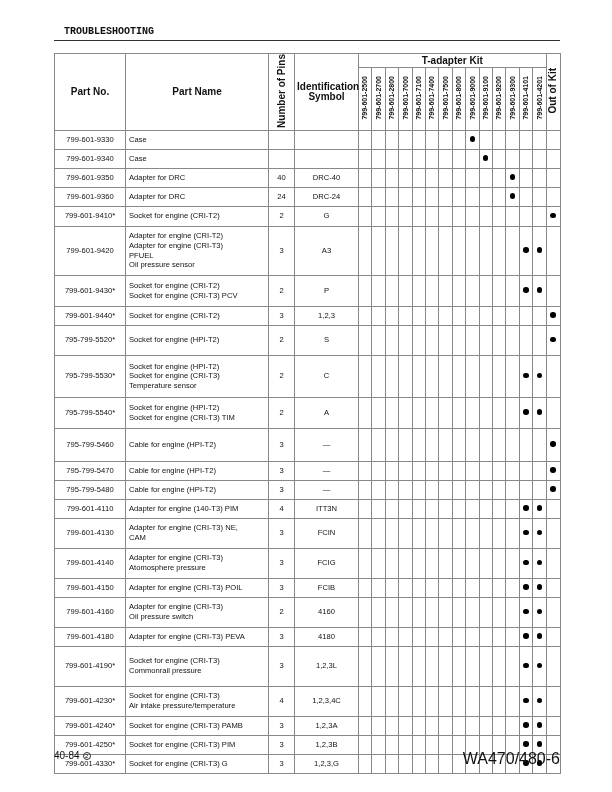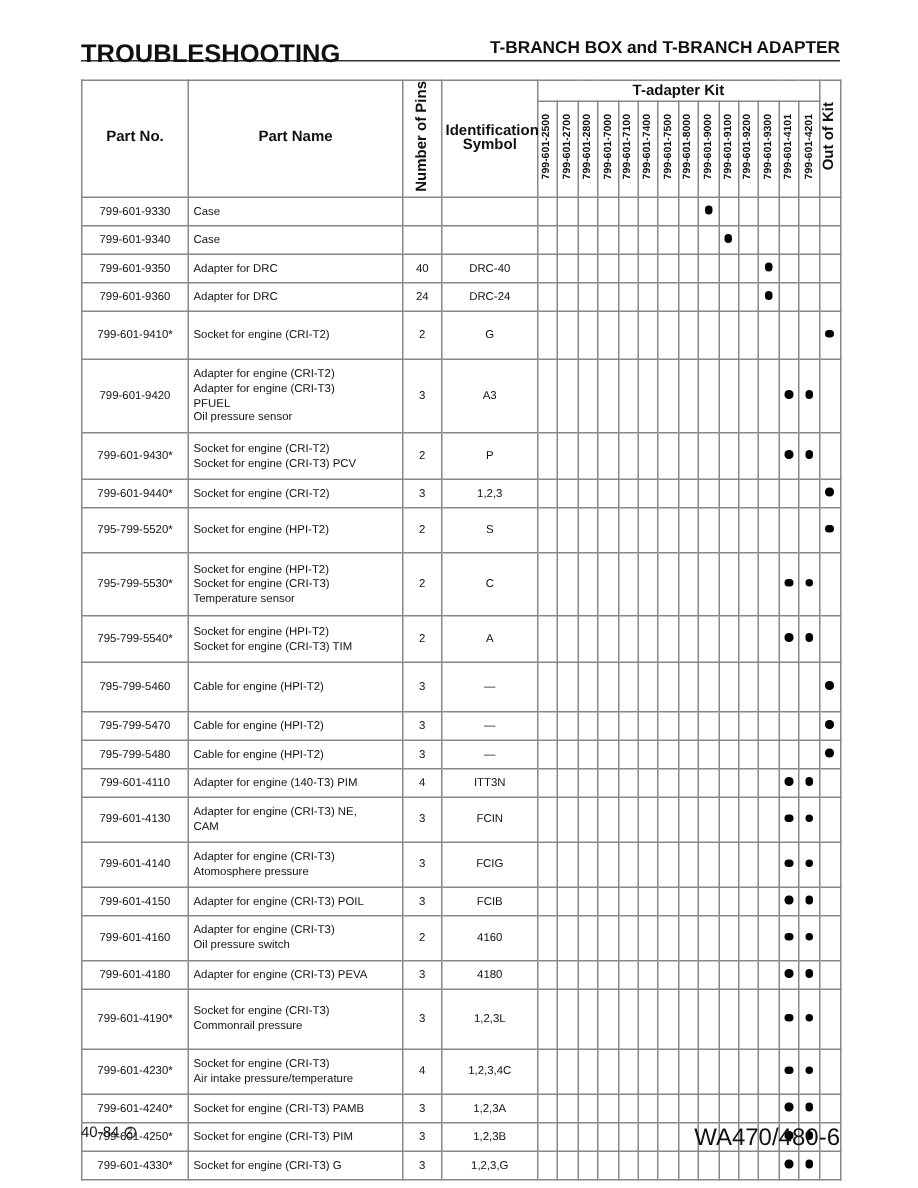--- a/index.html
+++ b/index.html
@@ -1,18 +1,18 @@
 <!DOCTYPE html>
 <html><head>
 <meta charset="utf-8">
 <style>
   html, body { margin: 0; padding: 0; background: #ffffff; }
   body { width: 612px; height: 792px; position: relative; font-family: "Liberation Sans", sans-serif; color: #111; overflow: hidden; }
   .header { position: absolute; left: 54px; top: 26px; width: 506px; height: 14px; border-bottom: 1.2px solid #333; }
-  .header .left { position: absolute; left: 0; top: 0; font-weight: bold; font-size: 17px; }
+  .header .left { position: absolute; left: 10px; top: 0; font-weight: bold; font-size: 10px; font-family: Liberation Mono, monospace; }
   .header .right { position: absolute; right: 0; top: 0; font-weight: bold; font-size: 11.5px; }
   table { position: absolute; left: 54px; top: 53px; border-collapse: collapse; table-layout: fixed; width: 506px; }
   td, th { border: 1px solid #888; font-size: 7.6px; padding: 0 2px; vertical-align: middle; font-weight: normal; line-height: 9.6px; }
   th { font-weight: bold; font-size: 10px; text-align: center; }
   td.pno { text-align: center; white-space: nowrap; }
   td.pname { text-align: left; padding-left: 3px; }
   td.c { text-align: center; }
   td.dot { text-align: center; padding: 0; }
   .vert { writing-mode: vertical-rl; transform: rotate(180deg); white-space: nowrap; display: inline-block; }
   th.kitcol { padding: 2px 0; height: 56px; font-size: 7px; }
@@ -20,21 +20,20 @@
   .bullet { display: inline-block; width: 5.5px; height: 5.5px; border-radius: 50%; background: #000; }
   .footer-left { position: absolute; left: 54px; top: 750px; font-size: 10px; }
   .footer-left .circ { display: inline-block; font-size: 6px; border: 0.6px solid #333; border-radius: 50%; width: 6px; height: 6px; line-height: 6px; text-align: center; margin-left: 3px; vertical-align: middle; }
   .footer-right { position: absolute; right: 52px; top: 750px; font-size: 16px; }
 </style>
 </head>
 <body>
 
 <div class="header">
   <span class="left">TROUBLESHOOTING</span>
-  <span class="right">T-BRANCH BOX and T-BRANCH ADAPTER</span>
 </div>
 
 <table>
   <colgroup>
     <col style="width:71px">
     <col style="width:143px">
     <col style="width:26px">
     <col style="width:64px">
     <col span="14" style="width:13.4px">
     <col style="width:14px">
@@ -154,21 +153,21 @@
         <td class="dot"></td>
         <td class="dot"></td>
         <td class="dot"></td>
         <td class="dot"></td>
         <td class="dot"></td>
         <td class="dot"><span class="bullet"></span></td>
         <td class="dot"></td>
         <td class="dot"></td>
         <td class="dot"></td>
       </tr>
-      <tr style="height: 32px;">
+      <tr style="height: 20px;">
         <td class="pno">799-601-9410*</td>
         <td class="pname">
           <div>Socket for engine (CRI-T2)</div>
         </td>
         <td class="c">2</td>
         <td class="c">G</td>
         <td class="dot"></td>
         <td class="dot"></td>
         <td class="dot"></td>
         <td class="dot"></td>

